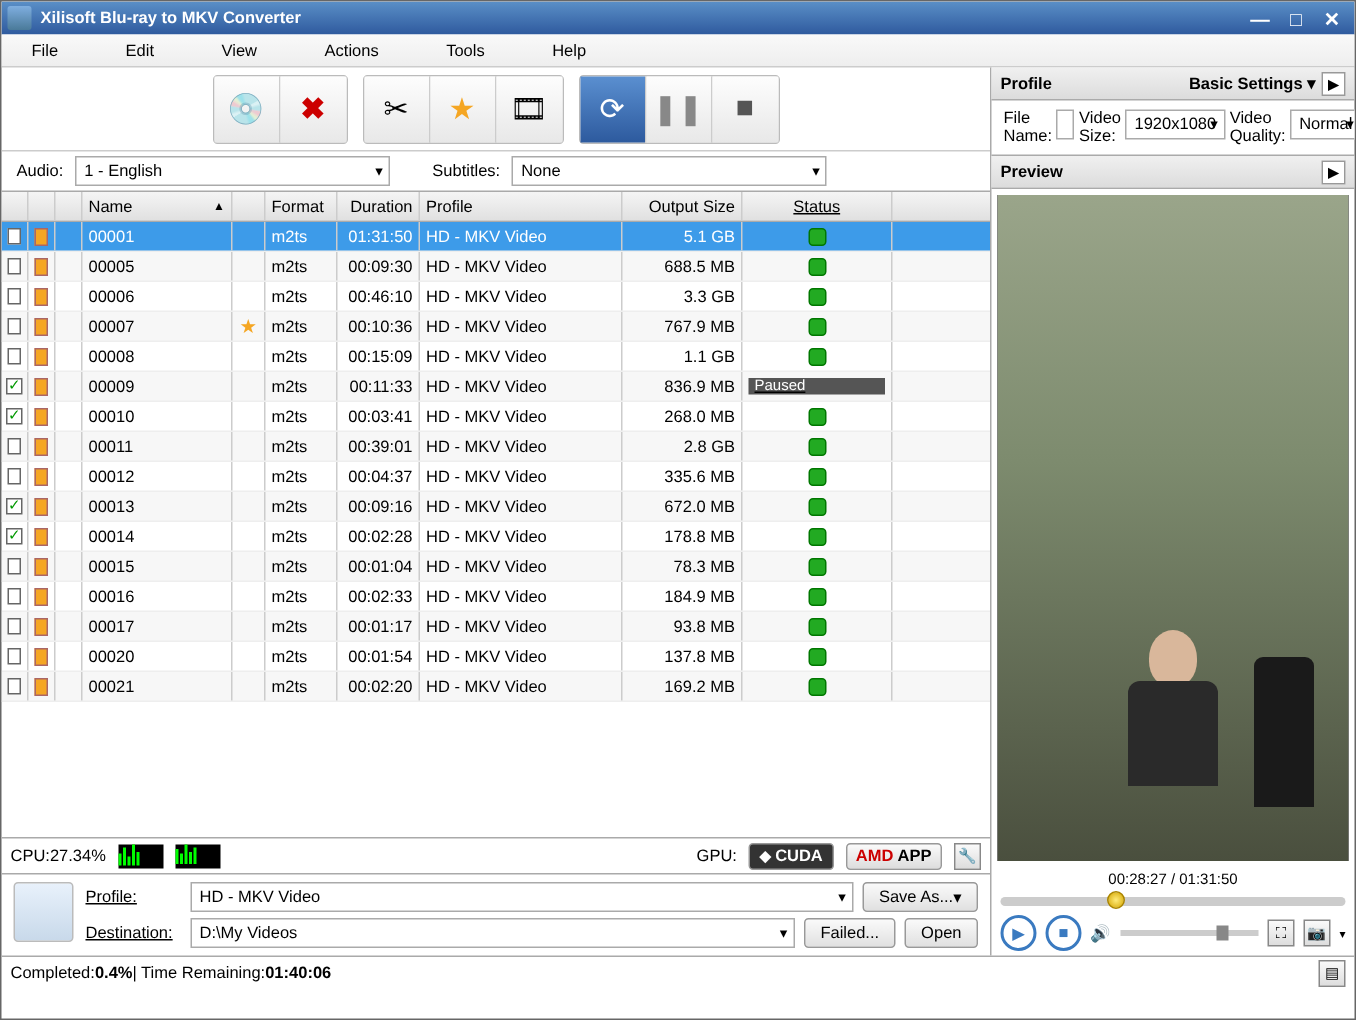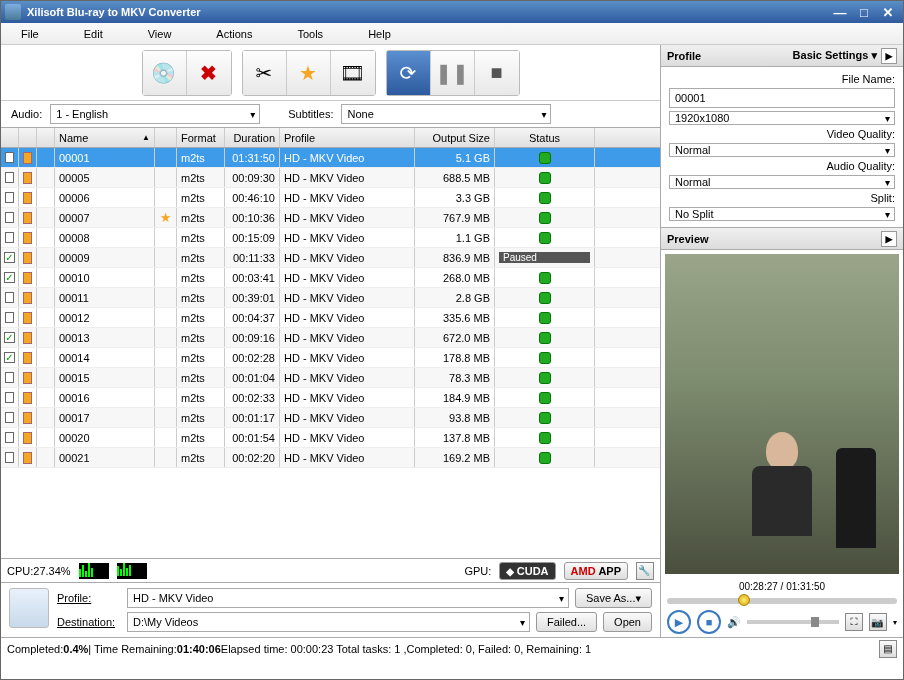--- a/index.html
+++ b/index.html
@@ -24,41 +24,41 @@
 .grid { flex:1; overflow:auto; border-top:1px solid #aaa; }
 .ghead { display:flex; background:linear-gradient(#f5f5f5,#e0e0e0); border-bottom:1px solid #aaa; height:20px; position:sticky; top:0; }
 .gh, .gc { border-right:1px solid #ccc; padding:2px 4px; display:flex; align-items:center; overflow:hidden; white-space:nowrap; }
 .gh { font-weight:normal; }
 .grow { display:flex; height:20px; border-bottom:1px solid #eee; }
 .grow:nth-child(even) { background:#f7f7f7; }
 .grow.sel { background:#3d9be9; color:#fff; }
 .c0{width:18px;justify-content:center;} .c1{width:18px;justify-content:center;} .c2{width:18px;justify-content:center;}
 .c3{width:100px;text-align:right;} .c4{width:22px;justify-content:center;} .c5{width:48px;}
 .c6{width:55px;text-align:right;justify-content:flex-end;} .c7{width:135px;} .c8{width:80px;text-align:left;justify-content:flex-end;}
-.c9{width:100px;justify-content:center;}
+.c9{width:100px;justify-content:center;text-decoration:underline;}
 .chk { width:11px; height:11px; border:1px solid #666; background:#fff; display:inline-block; }
 .chk.on::after { content:"✓"; color:#090; font-size:10px; line-height:9px; display:block; }
 .film { width:14px; height:12px; background:#f5a623; border:1px solid #a66; display:inline-block; }
 .dot { width:12px; height:12px; border-radius:3px; background:#2a2; border:1px solid #070; display:inline-block; }
 .star { color:#f5a623; font-size:13px; }
 .cpubar { height:24px; border-top:1px solid #aaa; display:flex; align-items:center; padding:0 6px; gap:8px; }
 .cpugraph { width:30px; height:16px; background:#000; display:inline-block; }
 .cpugraph i { display:inline-block; width:2px; background:#0f0; margin-right:1px; vertical-align:bottom; }
 .gpubtn { padding:2px 6px; border:1px solid #999; border-radius:3px; background:linear-gradient(#fafafa,#ddd); font-size:10px; font-weight:bold; cursor:pointer; }
 .bottom { border-top:1px solid #aaa; padding:5px 8px; display:flex; gap:8px; }
 .bigicon { width:40px; height:40px; border:1px solid #bbb; background:linear-gradient(#e8f1fb,#c8d9ea); border-radius:3px; }
 .bfields { flex:1; display:flex; flex-direction:column; gap:4px; }
 .brow { display:flex; align-items:center; gap:6px; }
 .brow label { width:64px; text-decoration:underline; }
 .btn { height:20px; padding:0 10px; border:1px solid #999; border-radius:3px; background:linear-gradient(#fafafa,#e0e0e0); cursor:pointer; display:flex; align-items:center; }
 .status { height:22px; border-top:1px solid #aaa; display:flex; align-items:center; padding:0 6px; font-size:10px; }
 .panelhead { height:22px; background:linear-gradient(#f0f0f0,#dcdcdc); border-bottom:1px solid #aaa; display:flex; align-items:center; padding:0 6px; font-weight:bold; }
 .panelhead .spacer{flex:1;}
 .panelhead .arr { width:16px; height:16px; border:1px solid #999; background:#fff; display:flex; align-items:center; justify-content:center; font-size:9px; cursor:pointer; margin-left:4px;}
-.profpanel { padding:6px 8px; display:flex; flex-direction:column; gap:3px;align-items:flex-end; }
+.profpanel { padding:6px 8px; display:flex; flex-direction:row; gap:3px; }
 .profpanel label { font-size:11px; }
 .profpanel .combo,.profpanel input { width:100%; height:20px; border:1px solid #aaa; padding:0 5px; background:#fff; }
 .preview { flex:1; display:flex; flex-direction:column; border-top:1px solid #aaa; }
 .vid { flex:1; background:#000; margin:4px; display:flex; align-items:center; justify-content:center; position:relative; overflow:hidden; }
 .scene { position:absolute; inset:0; background:linear-gradient(180deg,#9aa58a 0%,#7d8b6e 40%,#4a4f3e 100%); }
 .man { position:absolute; left:35%; bottom:10%; width:70px; height:110px; }
 .man .head{width:32px;height:38px;background:#d9b79b;border-radius:50% 50% 45% 45%;margin:0 auto;}
 .man .body{width:60px;height:70px;background:#2a2a2a;border-radius:8px 8px 0 0;margin:-4px auto 0;}
 .pcontrols { padding:3px 6px; }
 .slider { height:6px; background:#ccc; border-radius:3px; position:relative; margin:6px 0; }
@@ -463,20 +463,21 @@
   <div class="right">
     <div class="panelhead">
       <span>Profile</span>
       <span class="spacer"></span>
       <span style="cursor:pointer;"><span>Basic Settings</span> ▾</span>
       <span class="arr">▶</span>
     </div>
     <div class="profpanel">
       <label>File Name:</label>
       <input value="00001" style="">
+      <label>Video Size:</label>
       <div class="combo">
           <span>1920x1080</span>
         </div>
       <label>Video Quality:</label>
       <div class="combo">
           <span>Normal</span>
         </div>
       <label>Audio Quality:</label>
       <div class="combo">
           <span>Normal</span>
@@ -520,16 +521,15 @@
       </div>
     </div>
   </div>
 </div>
 
 <div class="status">
   <span>Completed: </span>
     <b>0.4%</b>
   <span> | Time Remaining: </span>
     <b>01:40:06</b>
-  <span> Elapsed time: 00:00:23 Total tasks: 1 ,Completed: 0, Failed: 0, Remaining: 1</span>
   <span style="flex:1"></span>
   <span class="sqbtn">▤</span>
 </div>
 
 </body></html>

